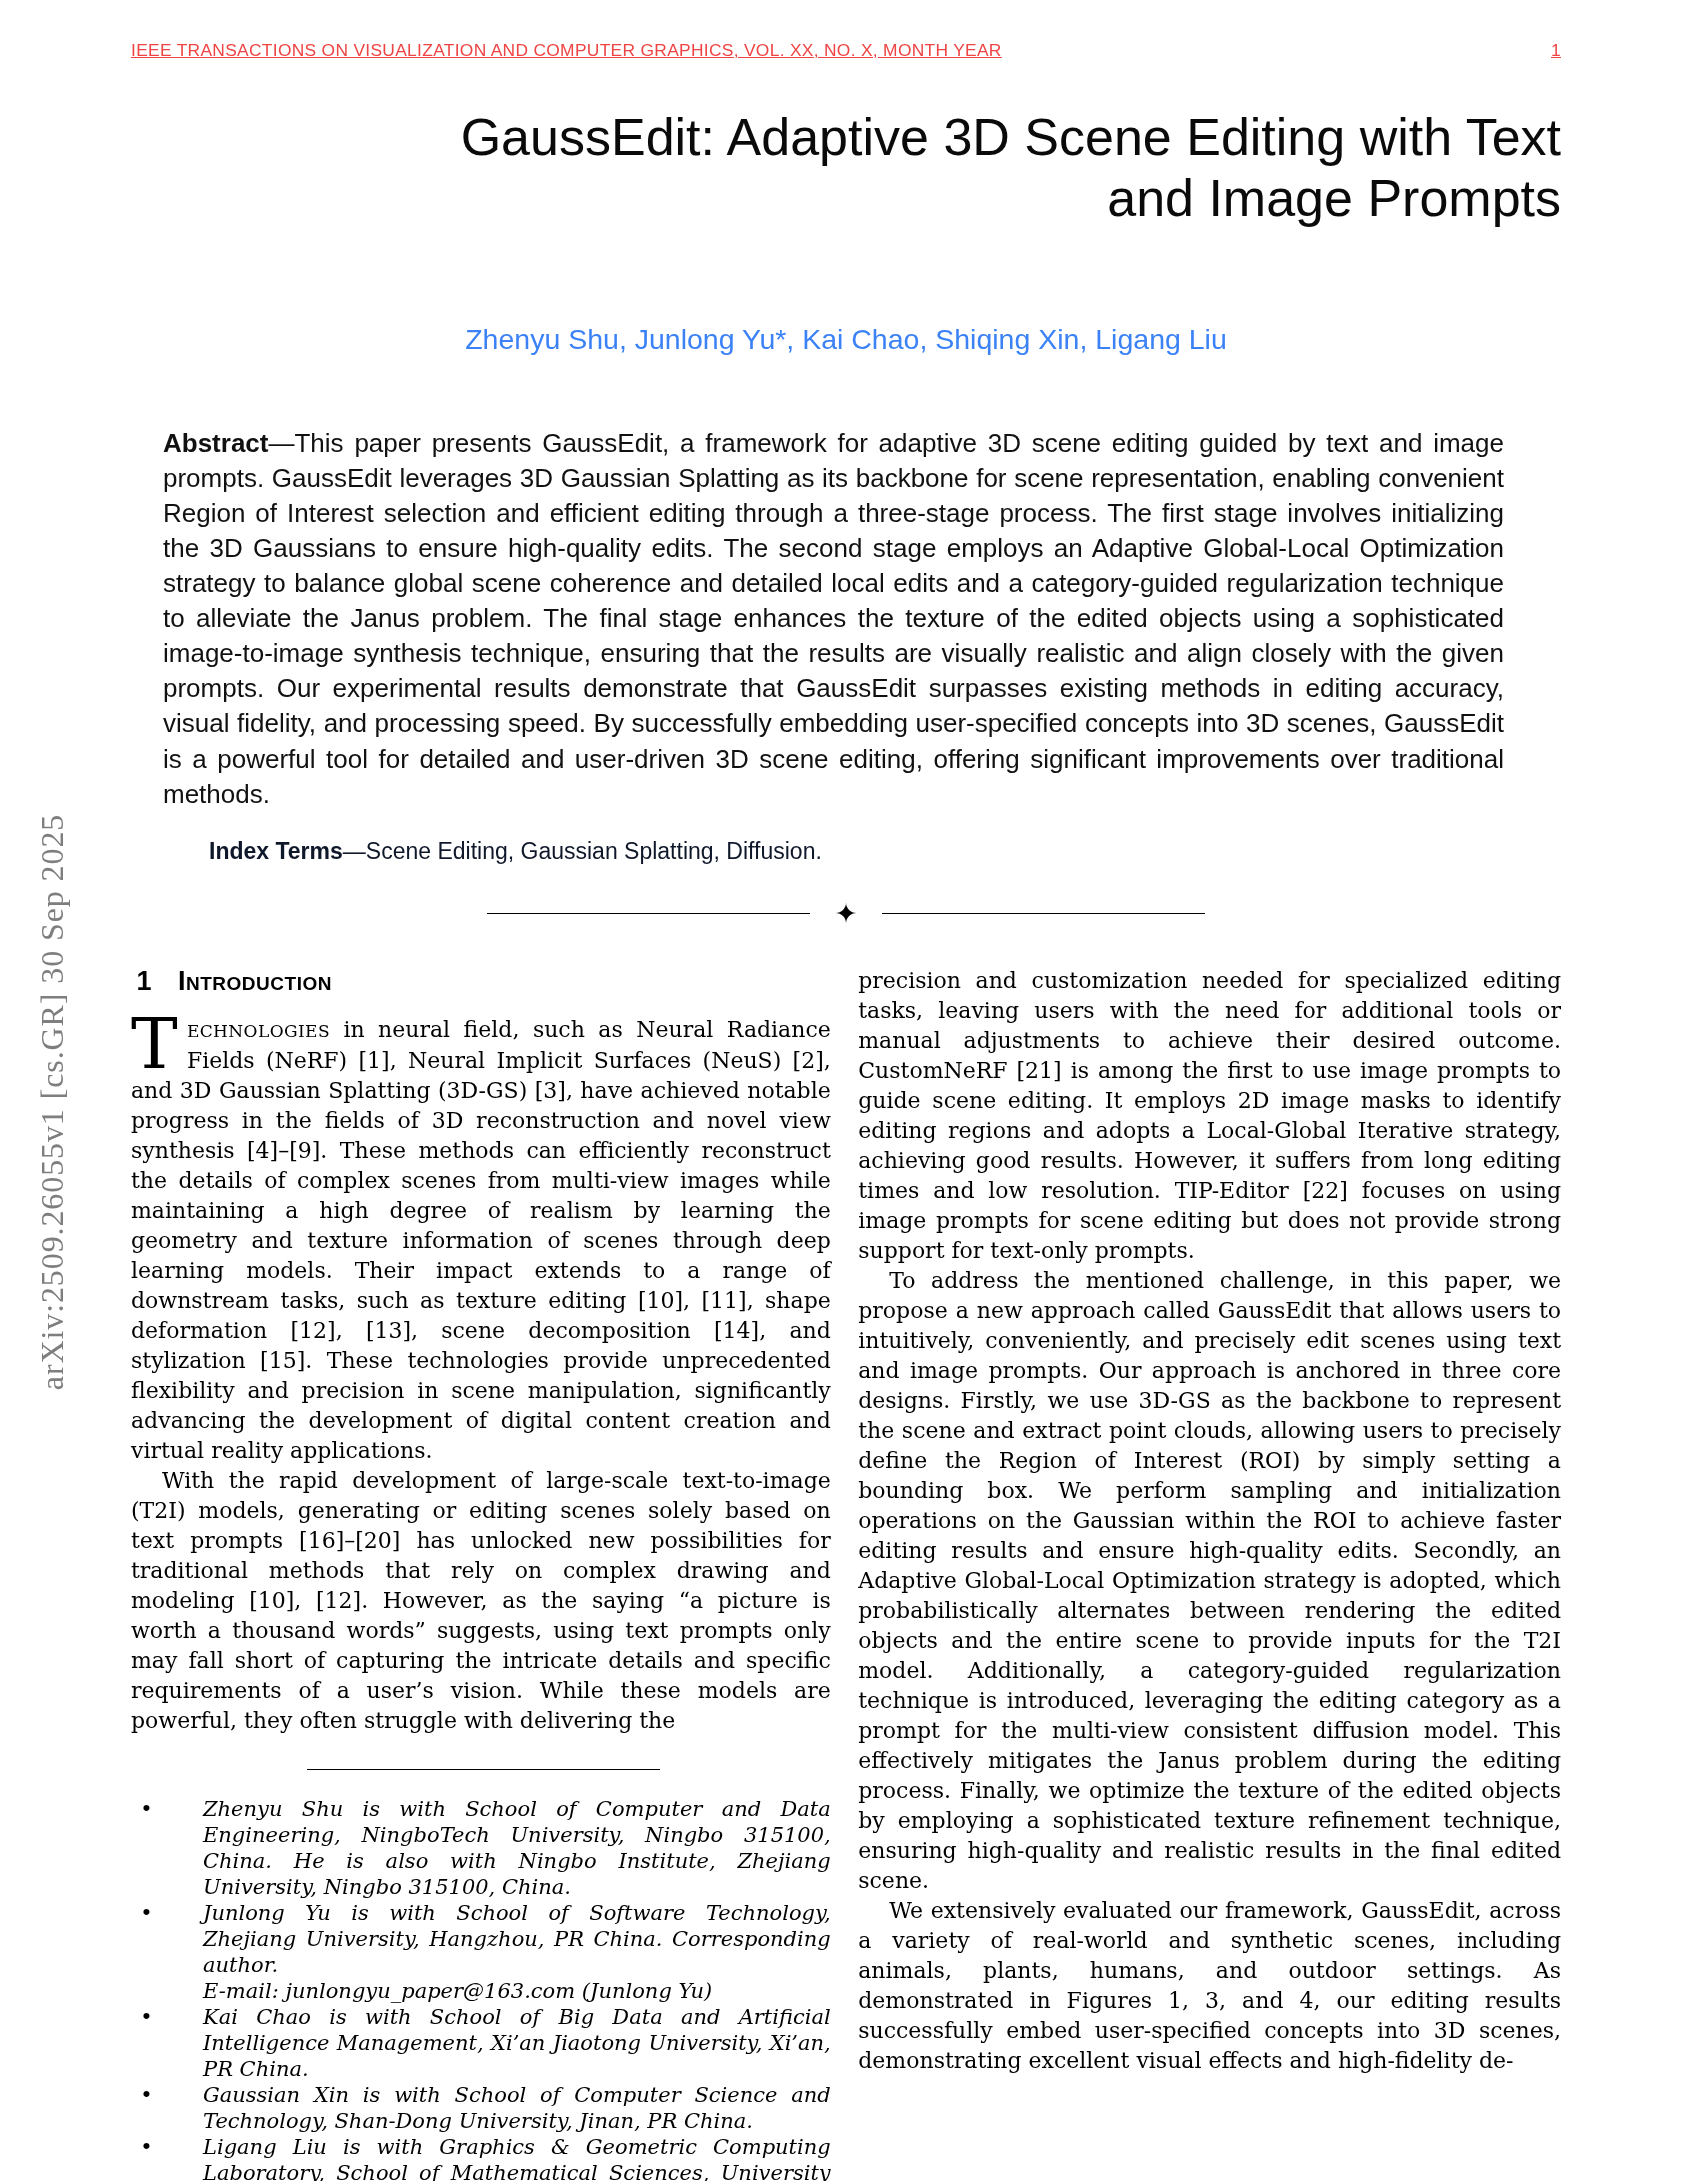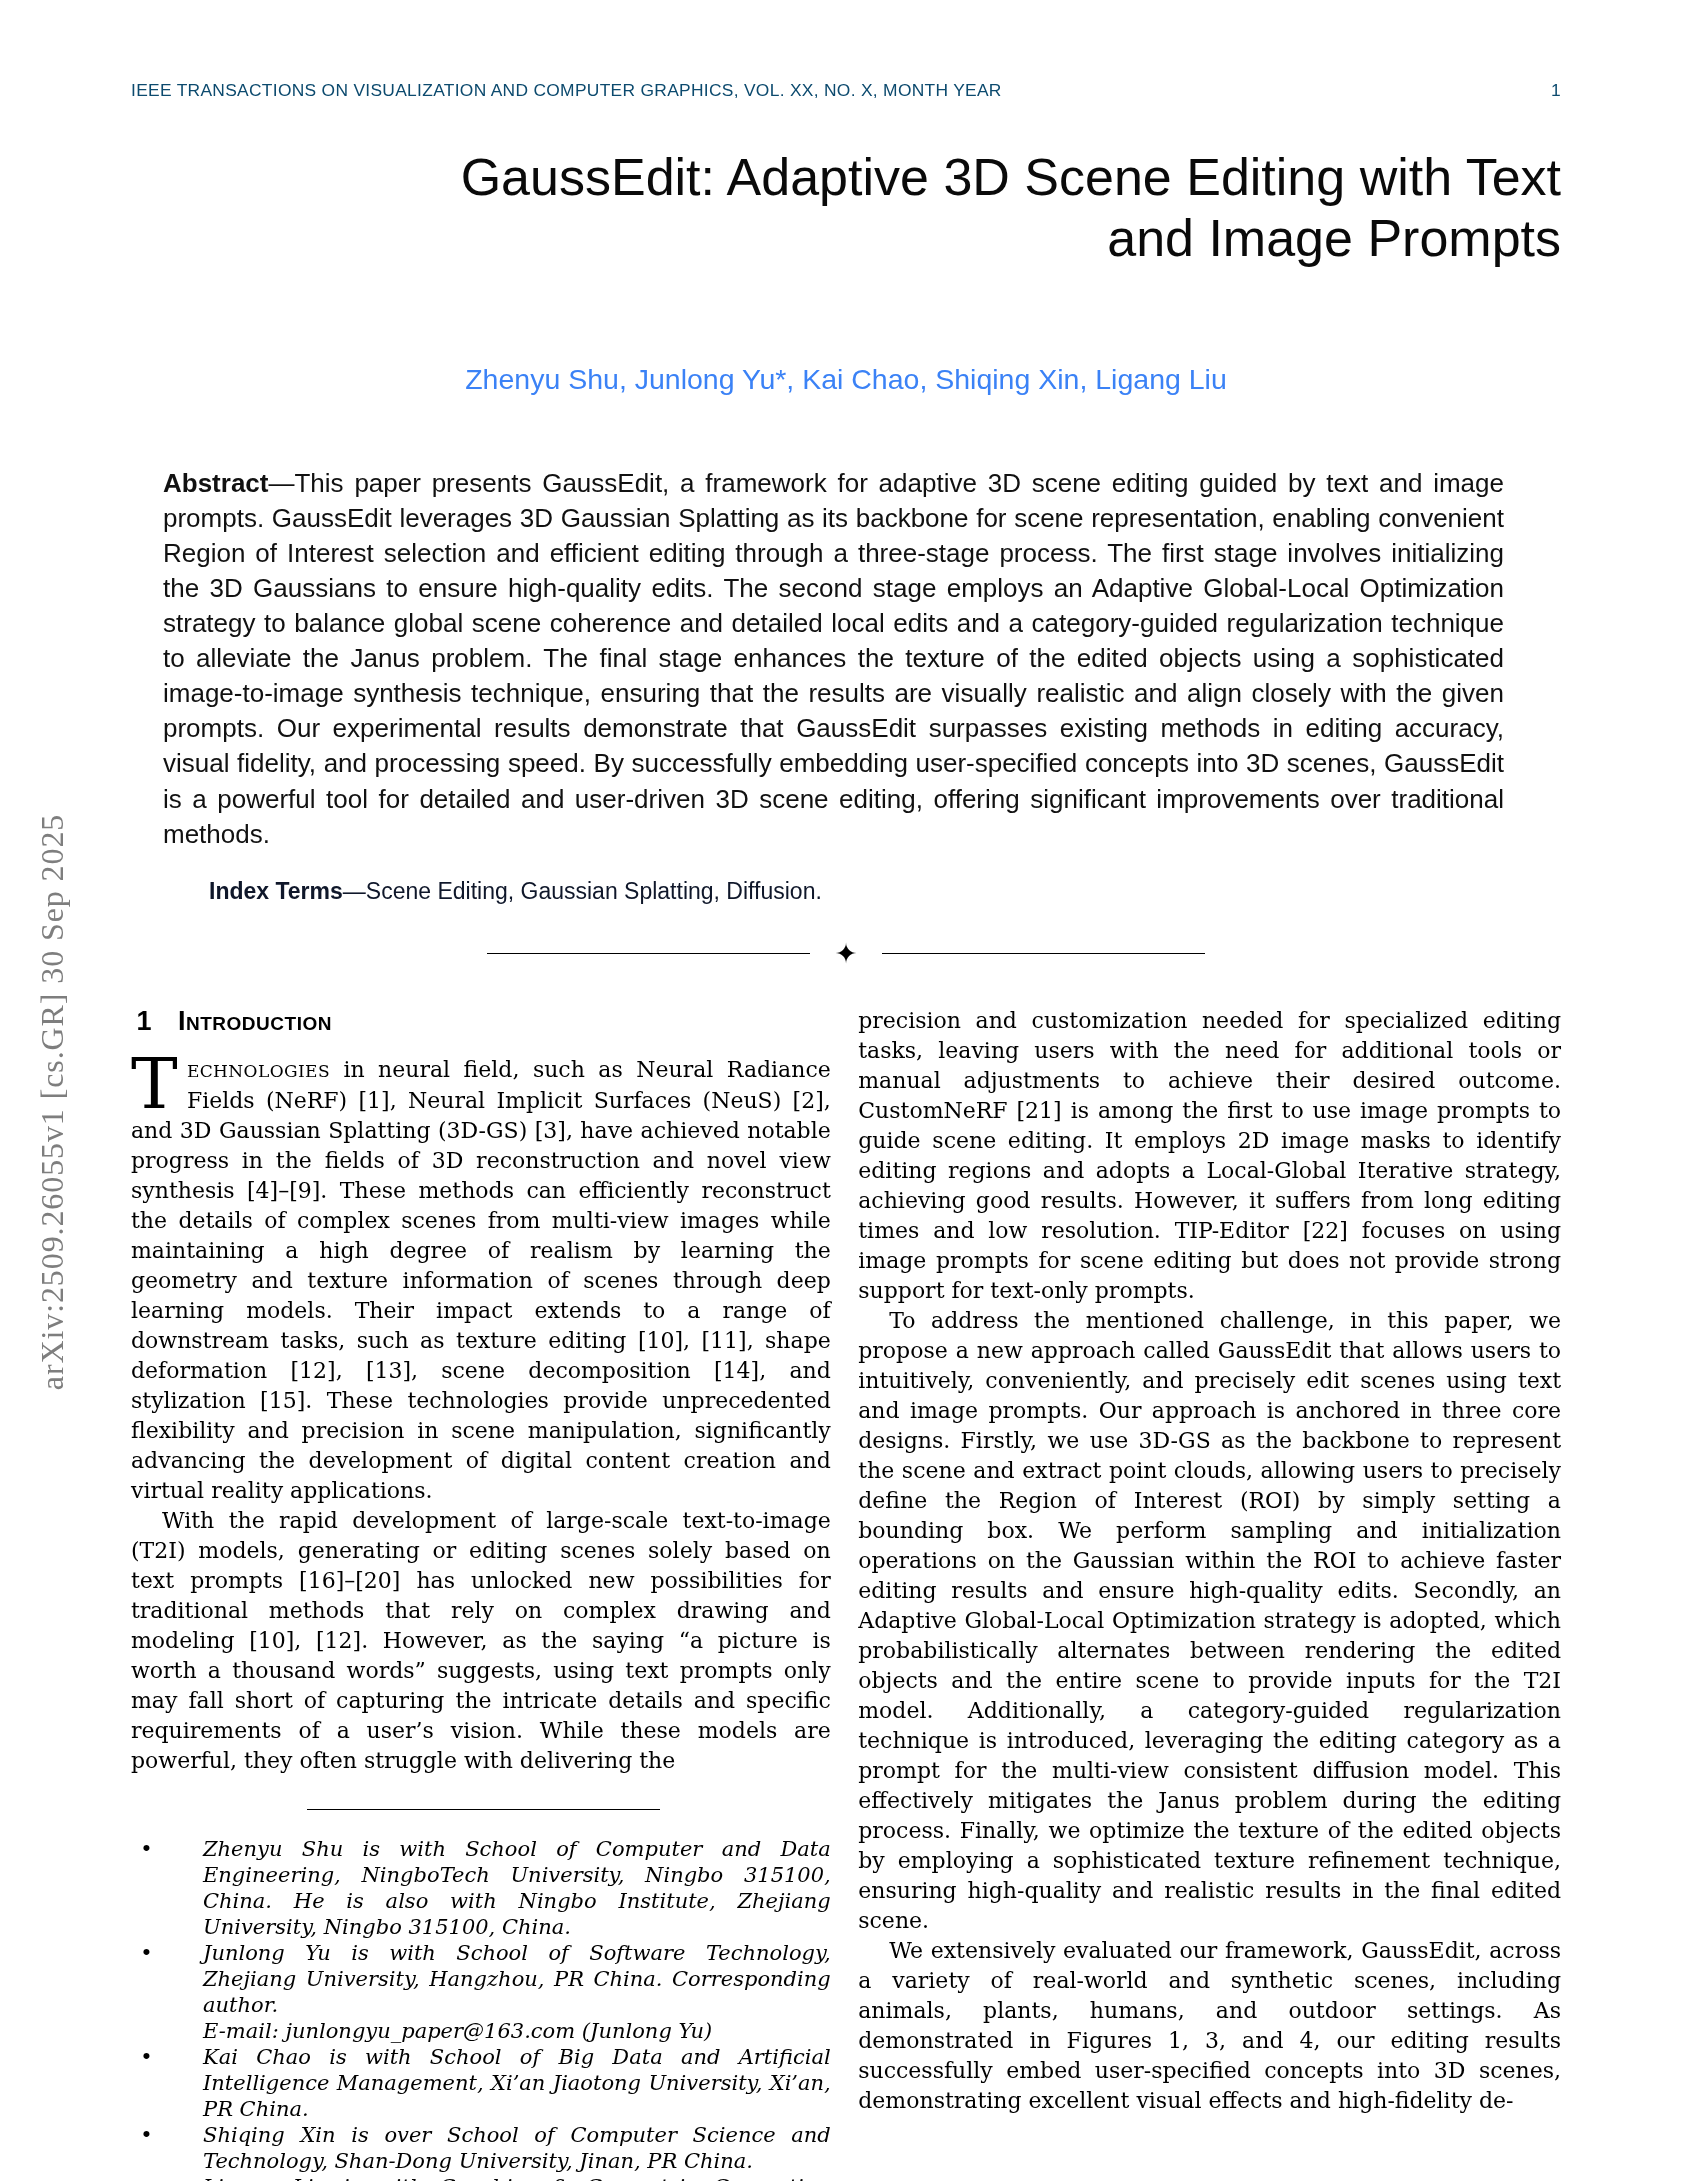--- a/index.html
+++ b/index.html
@@ -6,22 +6,22 @@
   body{width:1686px;height:2182px;overflow:hidden;position:relative;
        font-family:"Liberation Sans",sans-serif;color:#000;}
   .page{position:relative;width:1686px;height:2182px;background:#fff;}
 
   .watermark{position:absolute;left:52px;top:1102px;transform:translate(-50%,-50%) rotate(-90deg);
     white-space:nowrap;font-family:"Liberation Serif",serif;font-size:32px;color:#7e7e7e;
     letter-spacing:0.9px;}
 
   .content{position:absolute;left:131px;top:0;width:1430px;}
 
-  .running-header{margin-top:80px;display:flex;justify-content:space-between;
-    font-size:17.4px;letter-spacing:0.3px;color:#0c4a6e;}
+  .running-header{margin-top:40px;display:flex;justify-content:space-between;
+    font-size:17.4px;letter-spacing:0.3px;color:#ef4444;text-decoration:underline;}
 
   .paper-title{margin-top:46px;text-align:right;font-size:52px;line-height:1.17;
     font-weight:400;color:#0a0a0a;}
 
   .authors{margin-top:94px;text-align:center;font-size:28.5px;color:#3b82f6;}
 
   .abstract-block{margin:70px 57px 0 32px;font-size:26px;line-height:1.35;
     text-align:justify;color:#111;}
   .abstract-block b{font-weight:bold;}
 
@@ -114,21 +114,21 @@
               <span class="fn-bullet">•</span>
               <span>Junlong Yu is with School of Software Technology, Zhejiang University, Hangzhou, PR China. Corresponding author.</span>
               <div>E-mail: junlongyu_paper@163.com (Junlong Yu)</div>
             </li>
             <li>
               <span class="fn-bullet">•</span>
               <span>Kai Chao is with School of Big Data and Artificial Intelligence Management, Xi’an Jiaotong University, Xi’an, PR China.</span>
             </li>
             <li>
               <span class="fn-bullet">•</span>
-              <span>Shiqing Xin is over School of Computer Science and Technology, Shan-Dong University, Jinan, PR China.</span>
+              <span>Gaussian Xin is with School of Computer Science and Technology, Shan-Dong University, Jinan, PR China.</span>
             </li>
             <li>
               <span class="fn-bullet">•</span>
               <span>Ligang Liu is with Graphics &amp; Geometric Computing Laboratory, School of Mathematical Sciences, University of Science and Technology of China, Anhui, PR China.</span>
             </li>
           </ul>
         </div>
 
         <div class="manuscript-note">Manuscript received month day, year; revised month day, year.</div>
       </div>

